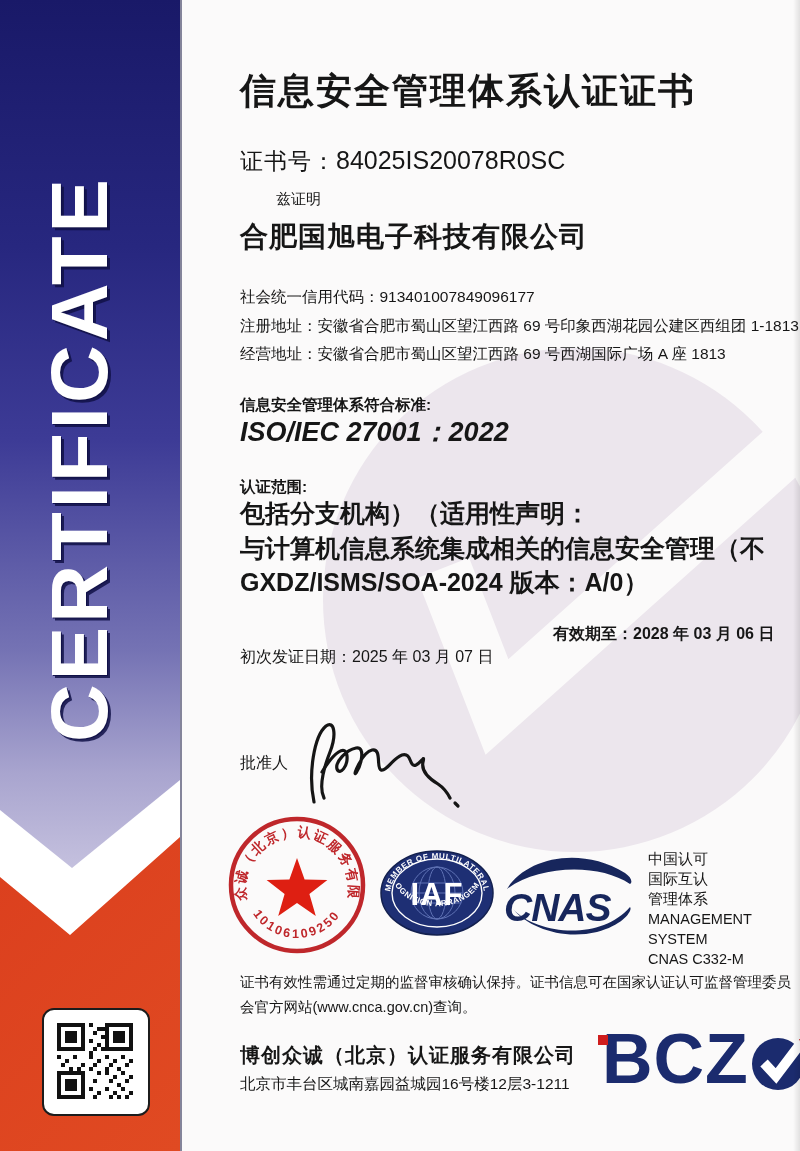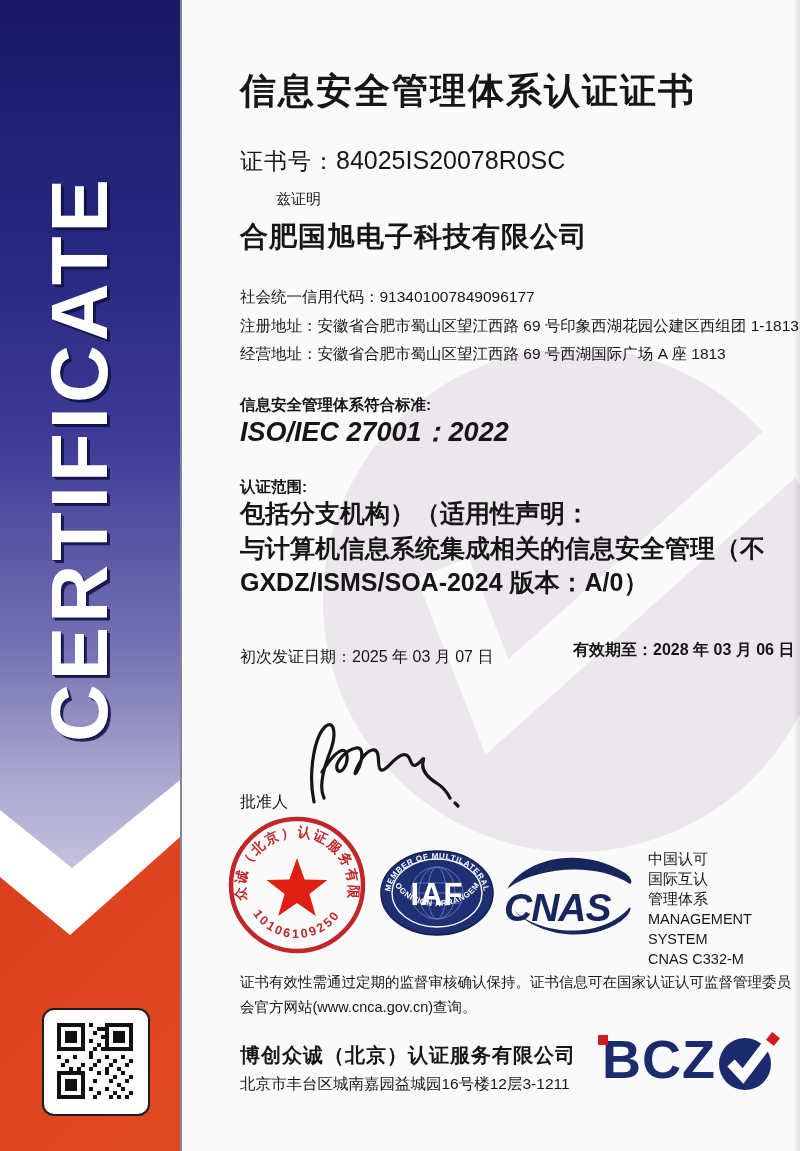--- a/index.html
+++ b/index.html
@@ -27,29 +27,29 @@
   .certno{left:240px;top:146px;font-size:23px;letter-spacing:1px;}
   .certno .num{font-size:25px;letter-spacing:0;}
   .declare{left:240px;top:190px;font-size:15px;margin-left:36px;}
   .company{left:240px;top:218px;font-size:28px;font-weight:bold;letter-spacing:1px;}
   .info{left:240px;top:283px;font-size:15.5px;line-height:28.7px;}
   .std-label{left:240px;top:395px;font-size:15.5px;font-weight:bold;}
   .std-value{left:240px;top:414px;font-size:27px;font-weight:bold;font-style:italic;}
   .scope-label{left:240px;top:477px;font-size:15.5px;font-weight:bold;}
   .scope{left:240px;top:496px;font-size:25px;font-weight:bold;line-height:34.5px;}
   .date-issue{left:240px;top:647px;font-size:16px;font-weight:normal;}
-  .date-expiry{left:553px;top:640px;font-size:16px;font-weight:bold;margin-left:20px;}
-  .approver{left:240px;top:753px;font-size:16px;margin-top:39px;}
+  .date-expiry{left:553px;top:624px;font-size:16px;font-weight:bold;}
+  .approver{left:240px;top:753px;font-size:16px;}
   .cnas-block{left:648px;top:849px;font-size:15px;font-weight:normal;line-height:20px;color:#161616;}
   .cnas-block .en{font-size:14.5px;letter-spacing:0;}
   .foot-note{left:240px;top:970px;width:556px;font-size:14.5px;line-height:25px;}
   .issuer{left:240px;top:1042px;font-size:20px;font-weight:bold;letter-spacing:1px;}
   .issuer-addr{left:240px;top:1074px;font-size:15.5px;}
   .bczc{left:598px;top:1030px;display:flex;align-items:flex-start;}
-  .bczc-text{font-size:54px;font-weight:900;color:#1b2b6e;letter-spacing:1px;line-height:58px;
+  .bczc-text{font-size:70px;font-weight:900;color:#1b2b6e;letter-spacing:1px;line-height:58px;
      position:relative;padding-left:4px;text-align:center;}
   .bczc-redsq{position:absolute;left:0px;top:5px;width:10px;height:10px;background:#cf1d1d;}
   .edge-shade{position:absolute;right:0;top:0;width:7px;height:1151px;
      background:linear-gradient(90deg,rgba(0,0,0,0),rgba(0,0,0,0.10));}
 </style>
 </head>
 <body>
 
 <div class="page">
 

